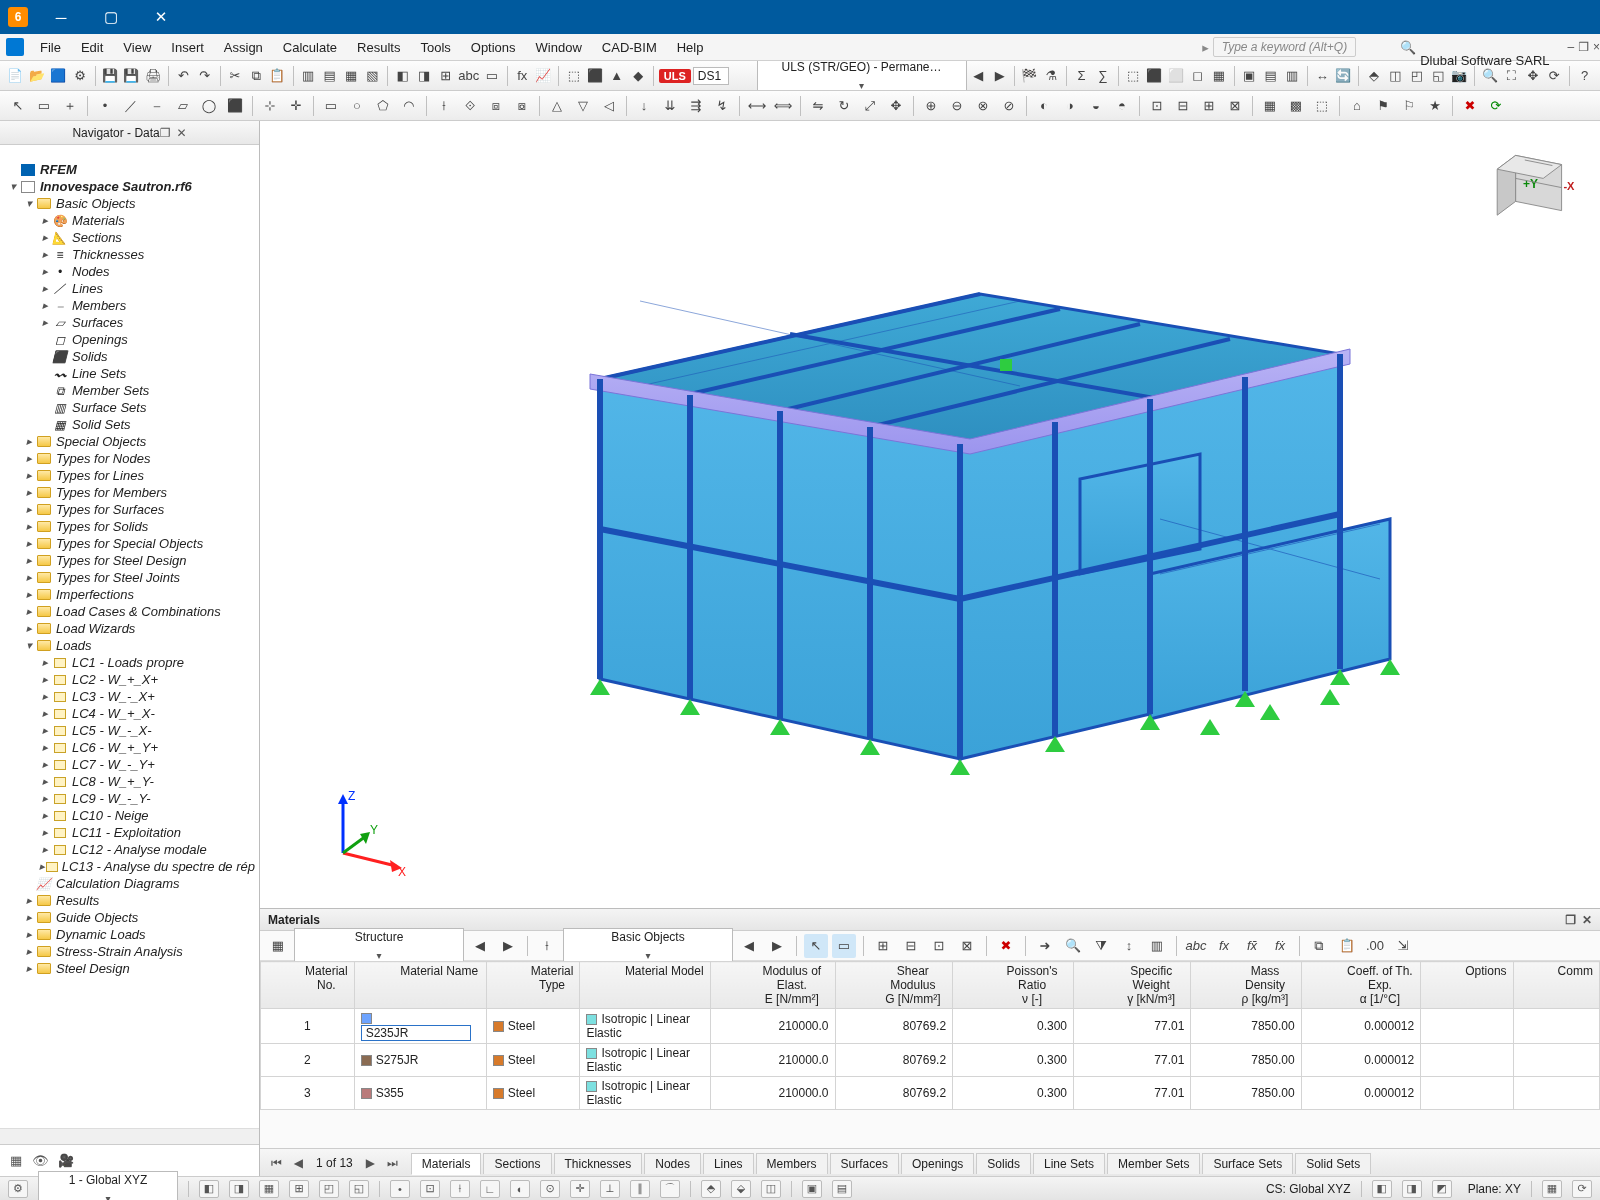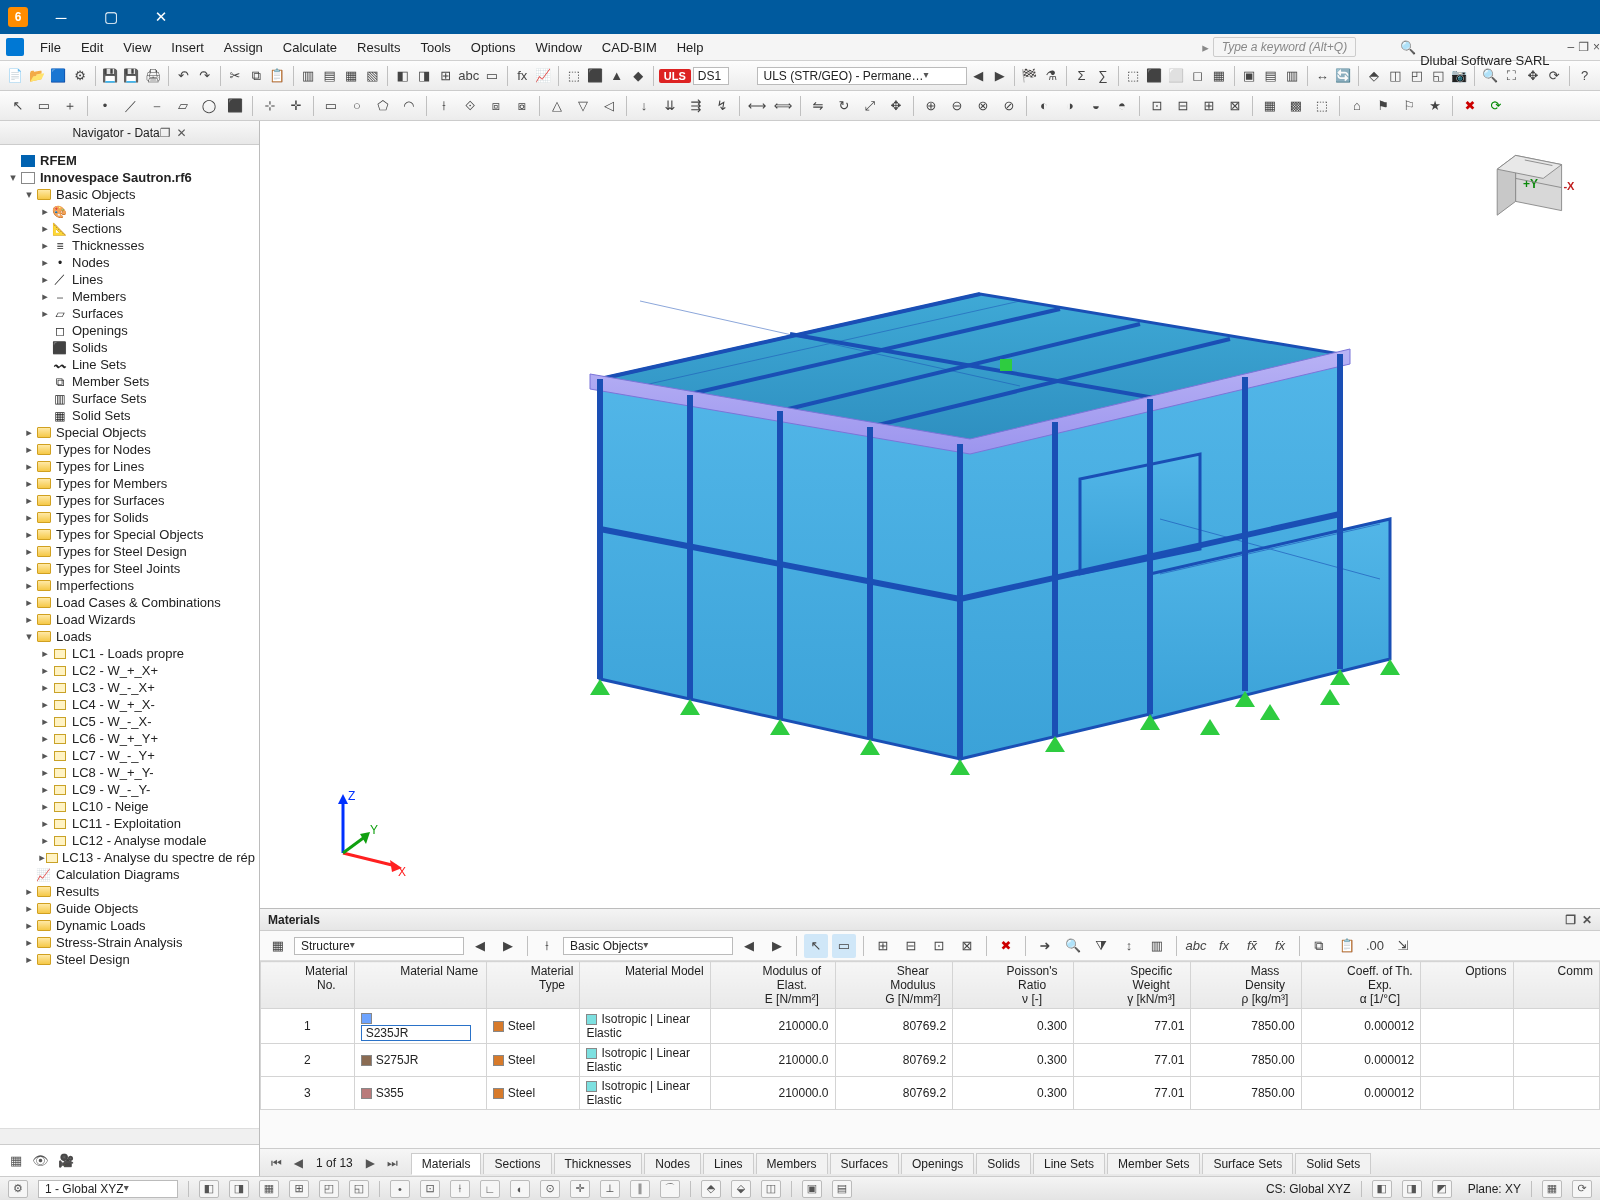--- a/index.html
+++ b/index.html
@@ -16,28 +16,28 @@
 .menubar .spacer { flex: 1; }
 .menubar .keyword { color: #888; font-style: italic; padding: 2px 8px; border: 1px solid #ccc; border-radius: 2px; font-size:12px;}
 .menubar .company { margin-left: auto; margin-right: 10px; font-size: 13px; color:#222;margin-top:26px;}
 .menubar .mdi { margin-left:8px; display:flex; gap:4px; color:#555;font-size:12px;}
 
 .toolbar-row { height: 30px; background: linear-gradient(#fdfdfd,#ececec); border-bottom: 1px solid #ccc; display: flex; align-items: center; padding: 0 6px; gap: 2px; overflow:hidden;}
 .tbtn { width: 24px; height: 24px; border: 1px solid transparent; border-radius: 2px; display:flex;align-items:center;justify-content:center;color:#444;font-size:13px;}
 .tsep { width: 1px; height: 20px; background: #c0c0c0; margin: 0 3px; }
 .uls-badge{background:#d22;color:#fff;padding:1px 5px;font-size:11px;border-radius:2px;font-weight:bold;}
 .ds-field{border:1px solid #bbb;background:#fff;padding:1px 4px;font-size:12px;min-width:36px;}
-.combo{border:1px solid #bbb;background:#fff;padding:1px 6px;font-size:12px;display:flex;align-items:flex-start;}
+.combo{border:1px solid #bbb;background:#fff;padding:1px 6px;font-size:12px;display:flex;align-items:center;gap:6px;flex-direction:column;}
 .combo .arr{font-size:10px;color:#555;}
 
 .main { display: flex; height: calc(1200px - 34px - 27px - 30px - 30px - 24px); }
 .navigator { width: 260px; background: #fff; border-right: 1px solid #bcbcbc; display:flex;flex-direction:column;}
 .nav-header { height: 24px; background: linear-gradient(#f8f8f8,#e8e8e8); border-bottom:1px solid #ccc;display:flex;align-items:center;padding:0 8px;font-size:12px;justify-content:center;}
 .nav-header .pins{display:flex;gap:6px;color:#555;font-size:12px;}
-.nav-tree { flex:1; overflow-y:auto; overflow-x:hidden; padding: 7px 0; font-size: 13px; }
+.nav-tree { flex:1; overflow-y:auto; overflow-x:hidden; padding: 16px 0; font-size: 13px; font-style: italic; }
 .tree-item { display:flex; align-items:center; padding: 1px 4px 1px 0; white-space:nowrap; cursor:default;}
 .tree-item .exp { width:14px; text-align:center; color:#555; font-size:11px;}
 .tree-item .ico { width:16px; height:14px; margin-right:4px; display:inline-flex;align-items:center;justify-content:center;}
 .folder-ico{background:linear-gradient(#ffe9a6,#f5c847);border:1px solid #d0a020;border-radius:1px;width:14px;height:11px;}
 .nav-footer{height:32px;border-top:1px solid #ccc;display:flex;align-items:center;gap:10px;padding:0 10px;color:#555;}
 
 .viewport { flex:1; background:#fff; position:relative; display:flex; flex-direction:column;}
 .view3d{flex:1;position:relative;overflow:hidden;}
 .axis-gizmo{position:absolute;left:58px;bottom:30px;}
 .view-cube{position:absolute;right:20px;top:16px;width:92px;height:92px;}

